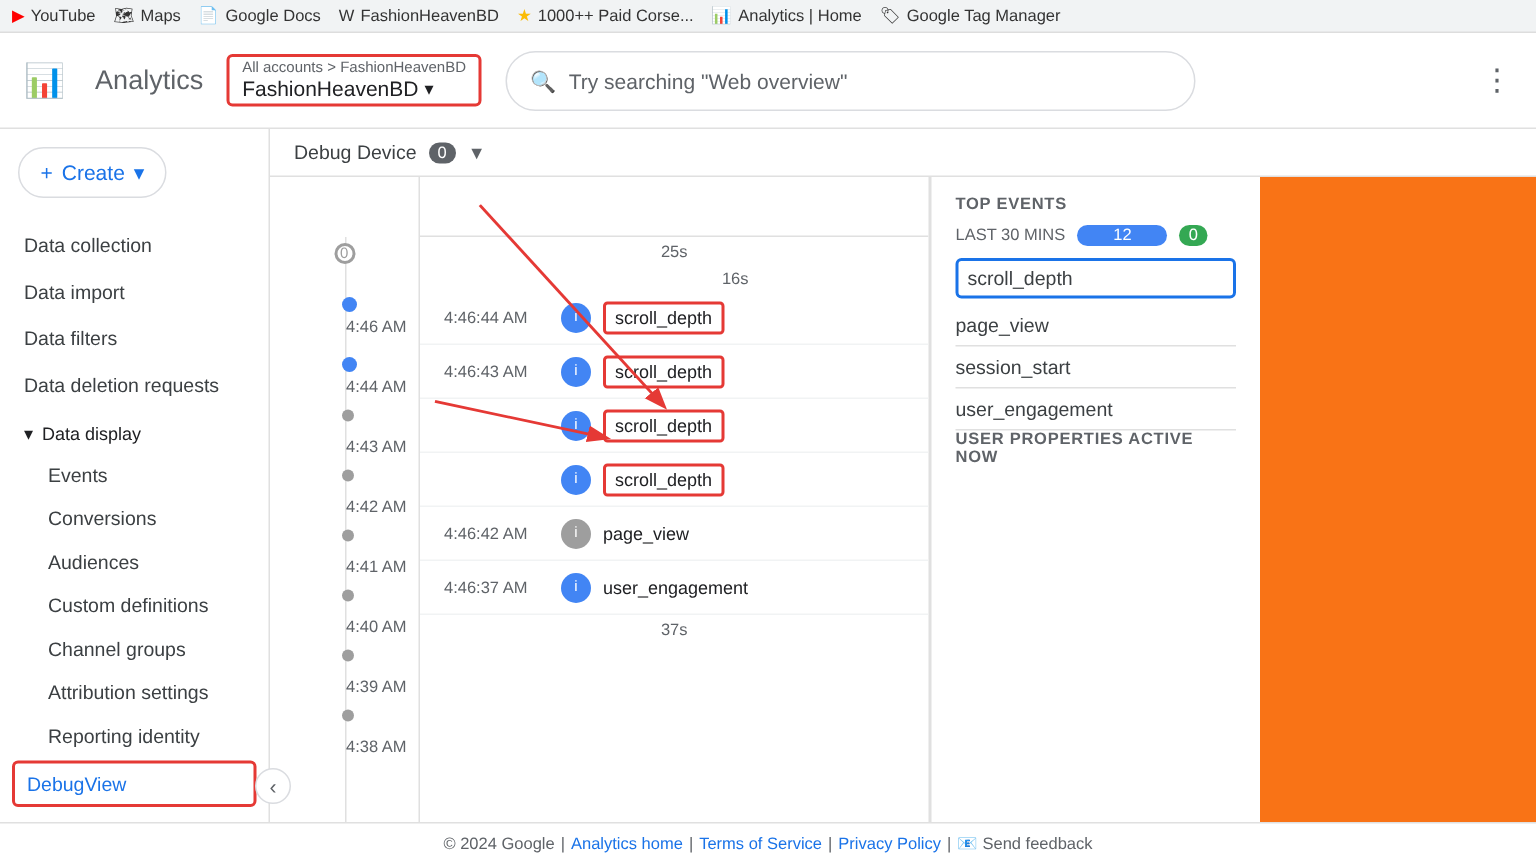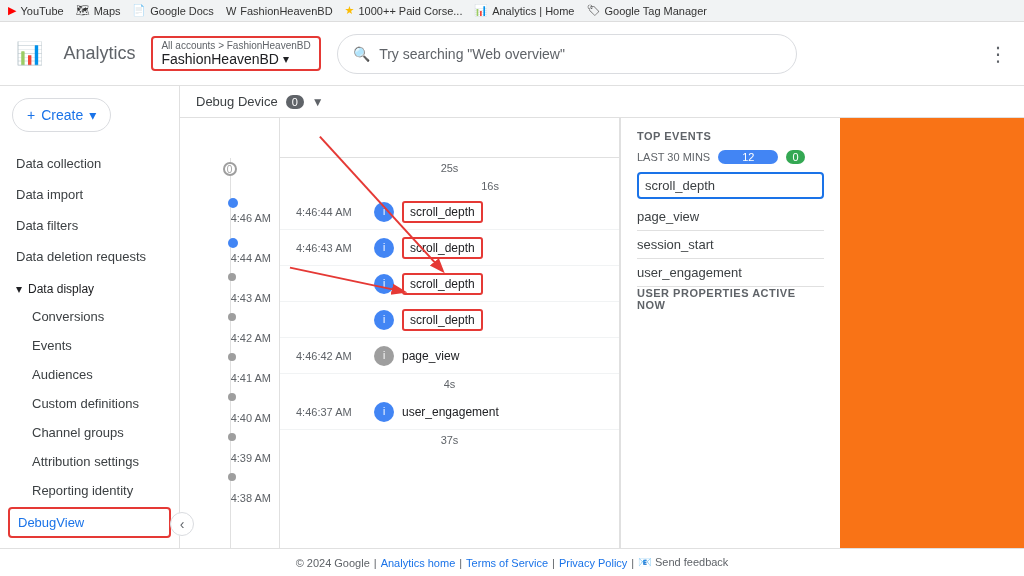--- a/index.html
+++ b/index.html
@@ -405,22 +405,22 @@
         <div class="sidebar-item">
           <span>Data deletion requests</span>
         </div>
       </div>
 
       <div class="sidebar-group-header expanded">
         <span>▾</span>
         <span>Data display</span>
       </div>
 
+      <div class="sidebar-sub-item">Events</div>
       <div class="sidebar-sub-item">Conversions</div>
-      <div class="sidebar-sub-item">Events</div>
       <div class="sidebar-sub-item">Audiences</div>
       <div class="sidebar-sub-item">Custom definitions</div>
       <div class="sidebar-sub-item">Channel groups</div>
       <div class="sidebar-sub-item">Attribution settings</div>
       <div class="sidebar-sub-item">Reporting identity</div>
       <div class="sidebar-sub-item active-outline" style="border:2px solid #e53935; border-radius:4px; margin:2px 8px; padding: 6px 8px; color:#1a73e8; font-weight:500;">DebugView</div>
 
     </div>
 
     <div class="main-content">
@@ -508,21 +508,20 @@
             <div class="event-icon">i</div>
             <span class="event-name outlined">scroll_depth</span>
           </div>
 
           <div class="event-entry">
             <span class="event-time">4:46:42 AM</span>
             <div class="event-icon" style="background:#9e9e9e">i</div>
             <span class="event-name">page_view</span>
           </div>
 
-          <div style="padding: 4px 16px; font-size:11px; color:#5f6368; text-align:center;">4s</div>
 
           <div class="event-entry">
             <span class="event-time">4:46:37 AM</span>
             <div class="event-icon">i</div>
             <span class="event-name">user_engagement</span>
           </div>
 
           <div style="padding: 4px 16px; font-size:11px; color:#5f6368; text-align:center;">37s</div>
 
           <svg class="arrow-overlay" viewBox="0 0 340 460" preserveAspectRatio="none">

